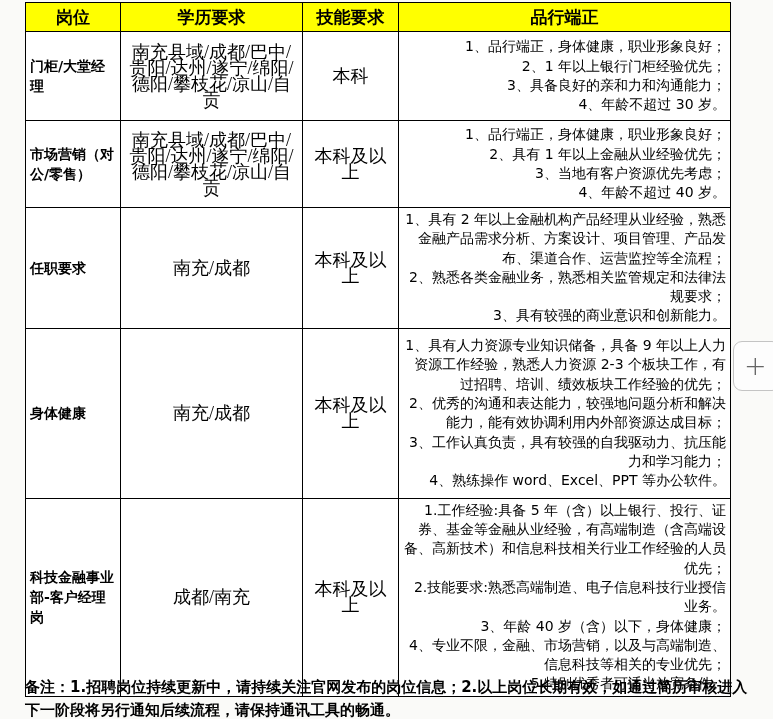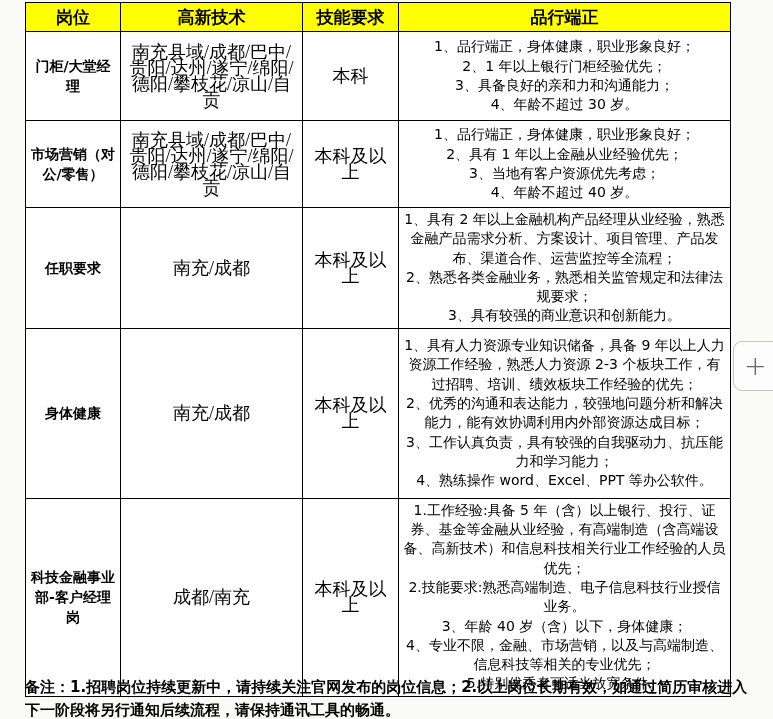--- a/index.html
+++ b/index.html
@@ -35,34 +35,34 @@
     background: #ffff00;
     font-weight: bold;
     font-size: 17px;
     text-align: center;
     height: 29px;
     padding: 2px;
   }
   td.cell-pos {
     font-weight: bold;
     font-size: 14px;
-    text-align: center;
+    text-align: left;
     line-height: 20px;
     padding: 2px 6px;
   }
   td.cell-loc, td.cell-edu {
     font-size: 18px;
     text-align: center;
     line-height: 16px;
     padding: 2px 8px;
     font-family: Liberation Serif, serif;
   }
   td.cell-req {
     font-size: 14px;
-    text-align: center;
+    text-align: right;
     line-height: 19.3px;
     white-space: pre-line;
     padding: 3px 5px 3px 6px;
   }
   .footer-note {
     position: absolute;
     left: 25px;
     top: 676px;
     width: 724px;
     font-size: 15px;
@@ -97,21 +97,21 @@
   <table class="job-table">
     <colgroup>
       <col style="width:95px">
       <col style="width:182px">
       <col style="width:96px">
       <col style="width:332px">
     </colgroup>
     <thead>
       <tr class="header-row">
         <th>岗位</th>
-        <th>高新技术</th>
+        <th>学历要求</th>
         <th>技能要求</th>
         <th>品行端正</th>
       </tr>
     </thead>
     <tbody>
       <tr style="height:89px">
         <td class="cell-pos">门柜/大堂经理</td>
         <td class="cell-loc">南充县域/成都/巴中/贵阳/达州/遂宁/绵阳/德阳/攀枝花/凉山/自贡</td>
         <td class="cell-edu">本科</td>
         <td class="cell-req">1、品行端正，身体健康，职业形象良好；

